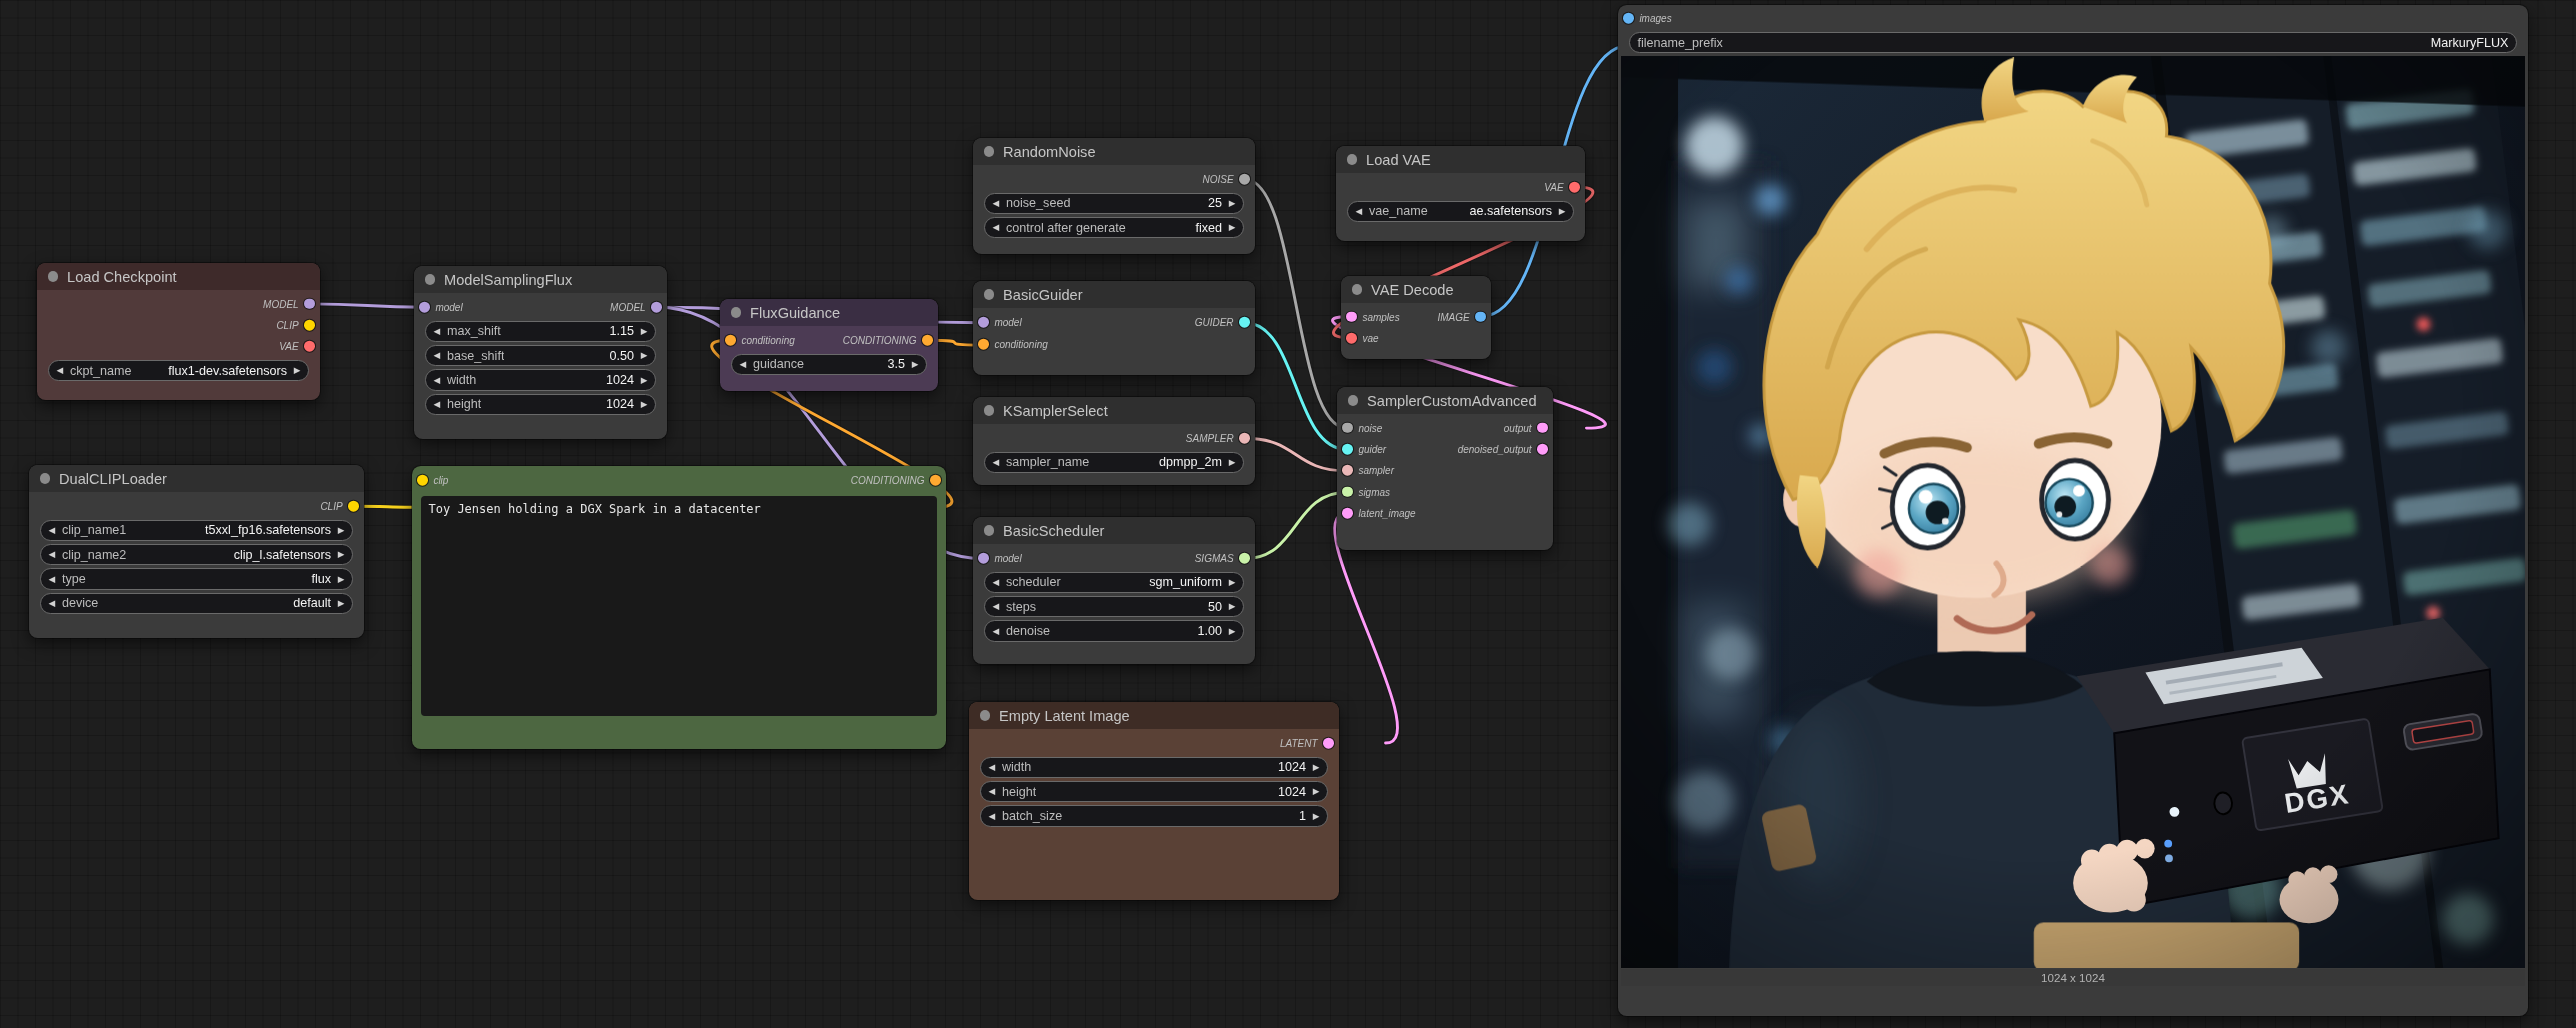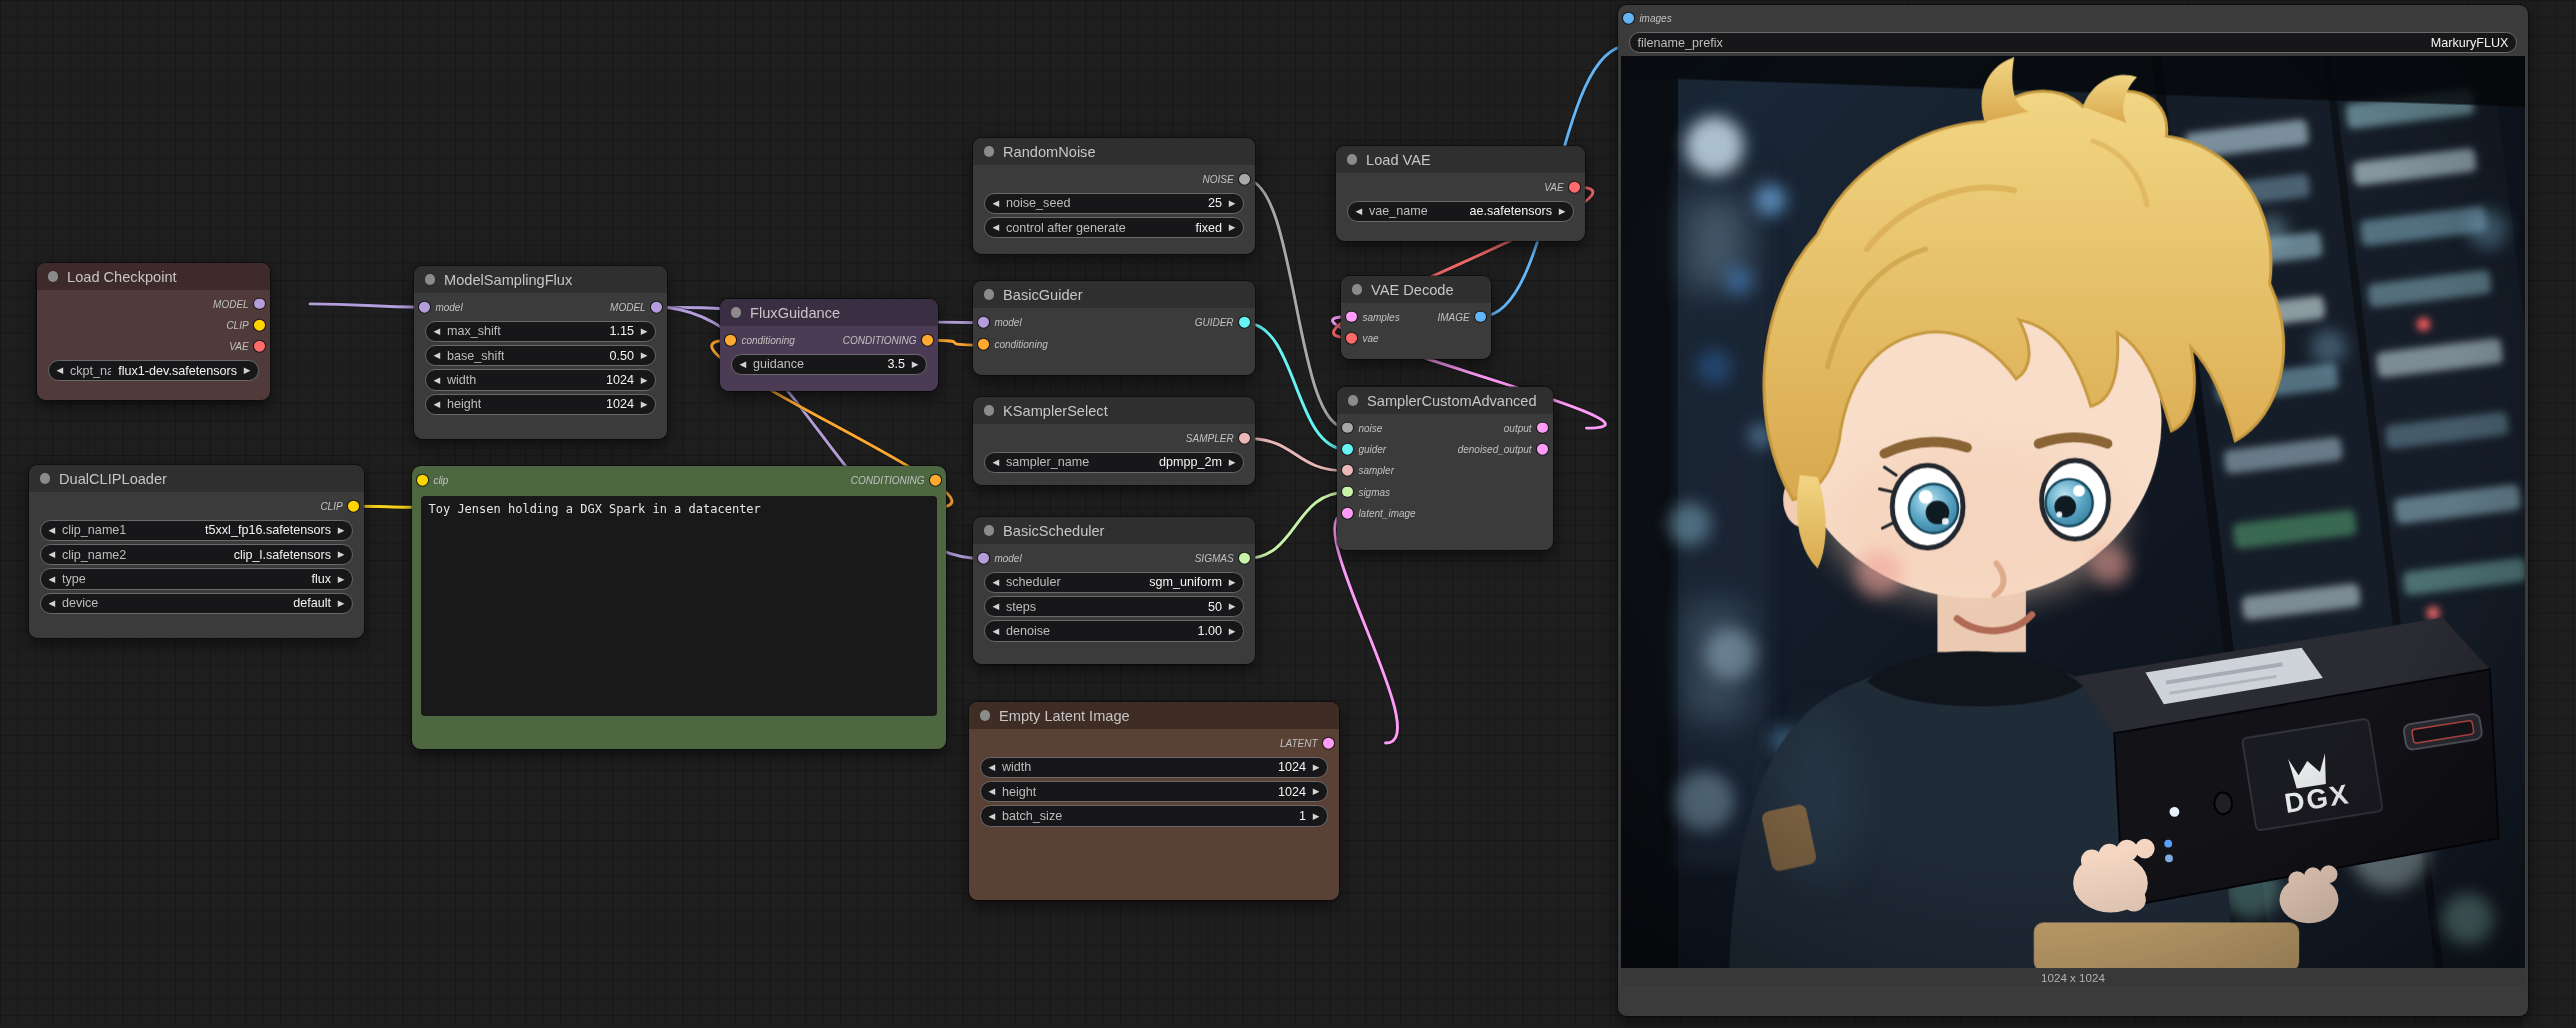--- a/index.html
+++ b/index.html
@@ -66,21 +66,21 @@
       <path d="M 1427.5 765.5 C 1482.5 765.5, 1332.5 529, 1387.5 529" fill="none" stroke="#141414" stroke-width="5" stroke-opacity="0.5" stroke-linecap="round"></path>
       <path d="M 1427.5 765.5 C 1482.5 765.5, 1332.5 529, 1387.5 529" fill="none" stroke="#ff9cf9" stroke-width="3" stroke-linecap="round"></path>
       <path d="M 1634.5 441 C 1755.5 441, 1271.5 326, 1392.5 326" fill="none" stroke="#141414" stroke-width="5" stroke-opacity="0.5" stroke-linecap="round"></path>
       <path d="M 1634.5 441 C 1755.5 441, 1271.5 326, 1392.5 326" fill="none" stroke="#ff9cf9" stroke-width="3" stroke-linecap="round"></path>
       <path d="M 1622.5 192.5 C 1737.5 192.5, 1277.5 348, 1392.5 348" fill="none" stroke="#141414" stroke-width="5" stroke-opacity="0.5" stroke-linecap="round"></path>
       <path d="M 1622.5 192.5 C 1737.5 192.5, 1277.5 348, 1392.5 348" fill="none" stroke="#f16a6a" stroke-width="3" stroke-linecap="round"></path>
       <path d="M 1526.5 326 C 1602 326, 1602 47, 1677.5 47" fill="none" stroke="#141414" stroke-width="5" stroke-opacity="0.5" stroke-linecap="round"></path>
       <path d="M 1526.5 326 C 1602 326, 1602 47, 1677.5 47" fill="none" stroke="#64b5f6" stroke-width="3" stroke-linecap="round"></path>
     </svg>
   <div id="nodes">
-      <div class="node t-red" style="left: 37px; top: 263px; width: 233px; height: 137px;">
+      <div class="node t-red" style="left: 37px; top: 263px; width: 283px; height: 137px;">
         <div class="ntitle">
           <span class="tdot"></span>
           <span>Load Checkpoint</span>
         </div>
         <div class="nbody">
           <div class="prow" style="height: 21.4px;">
             <span class="pout">MODEL</span>
             <span class="pdot out" style="background: rgb(179, 157, 219);"></span>
           </div>
           <div class="prow" style="height: 21.4px;">

